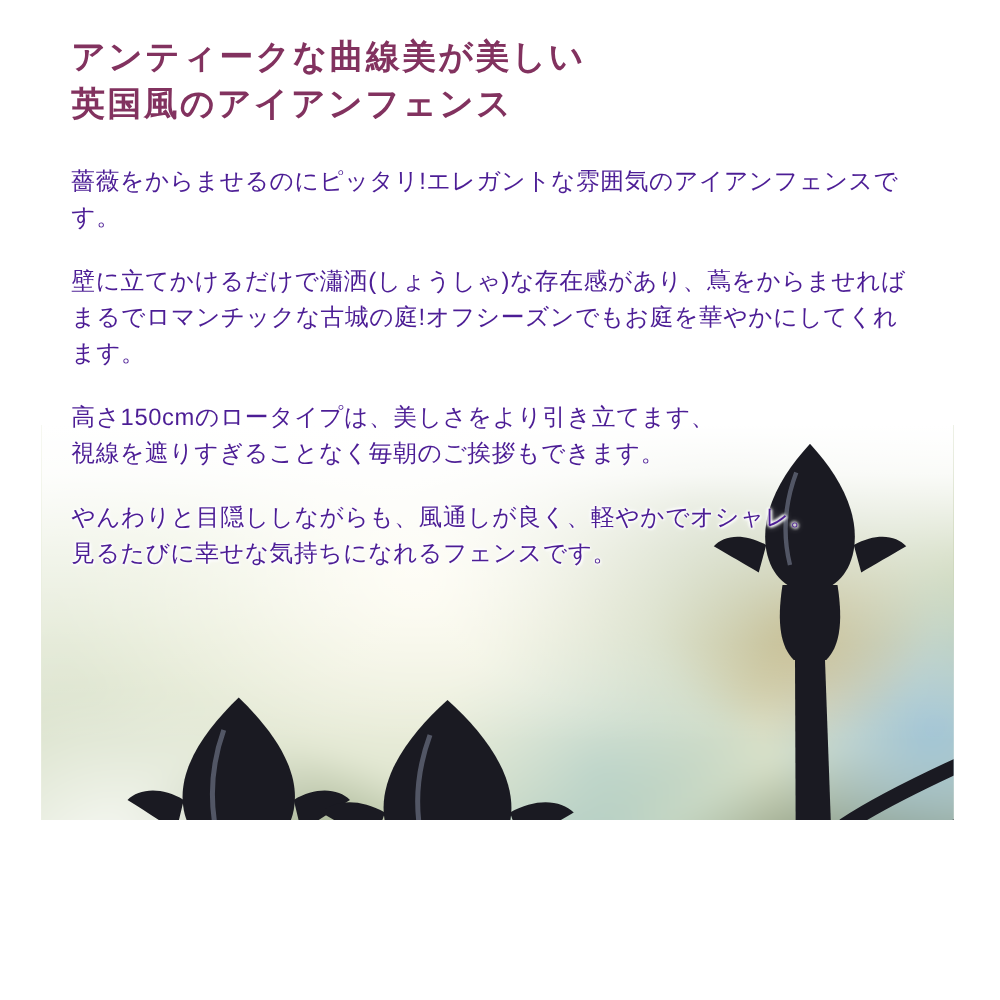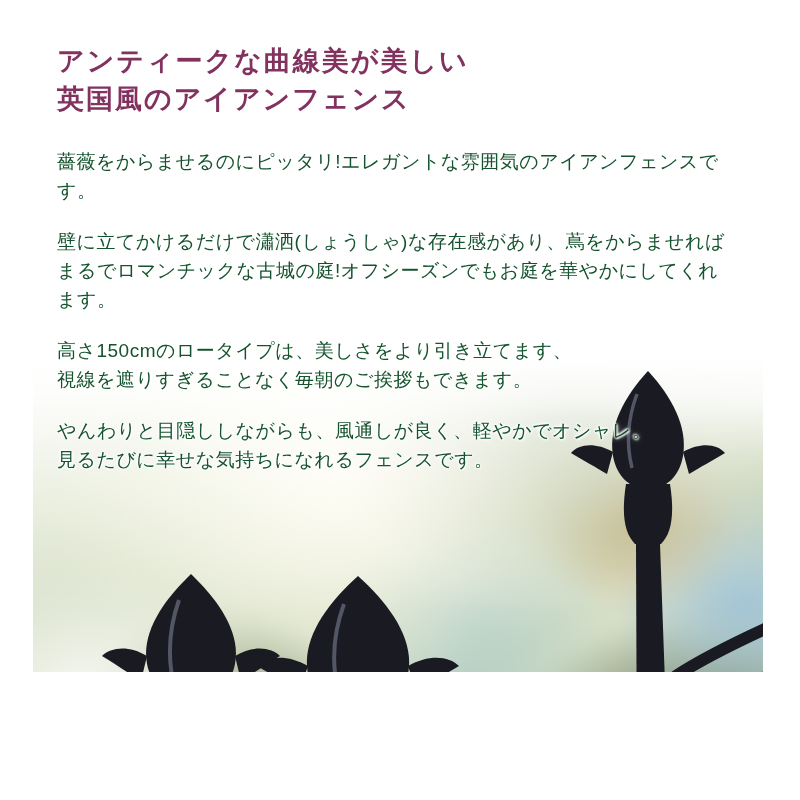--- a/index.html
+++ b/index.html
@@ -1,30 +1,29 @@
 <!DOCTYPE html>
 <html><head>
 <meta charset="utf-8">
 <style>
   html,body{margin:0;padding:0;background:#ffffff;}
   .page{
     position:relative;width:800px;height:656px;background:#ffffff;overflow:hidden;
     font-family:"Liberation Sans","DejaVu Sans",sans-serif;
-    margin-top:16px;
   }
   .headline{
     position:absolute;left:57px;top:26px;margin:0;
     font-size:27px;font-weight:bold;line-height:38px;
     color:#82325f;white-space:pre-line;letter-spacing:2px;z-index:5;
   }
   .body-text{
     position:absolute;left:57px;top:131px;width:680px;z-index:5;
   }
   .body-text p{
-    margin:0 0 22px 0;font-size:19px;line-height:29px;color:#14532d;
+    margin:0 0 22px 0;font-size:19px;line-height:29px;color:#4c1d95;
     white-space:pre-line;letter-spacing:0.5px;
     text-shadow:0 0 3px #fff,0 0 3px #fff,0 0 6px #fff,1px 1px 2px #fff,-1px -1px 2px #fff;
   }
   .photo{
     position:absolute;left:33px;top:340px;width:730px;height:438px;
     margin:0;overflow:hidden;z-index:1;background:#eef0e4;
   }
   .photo-bg{
     position:absolute;inset:-30px;filter:blur(9px);
     background:

